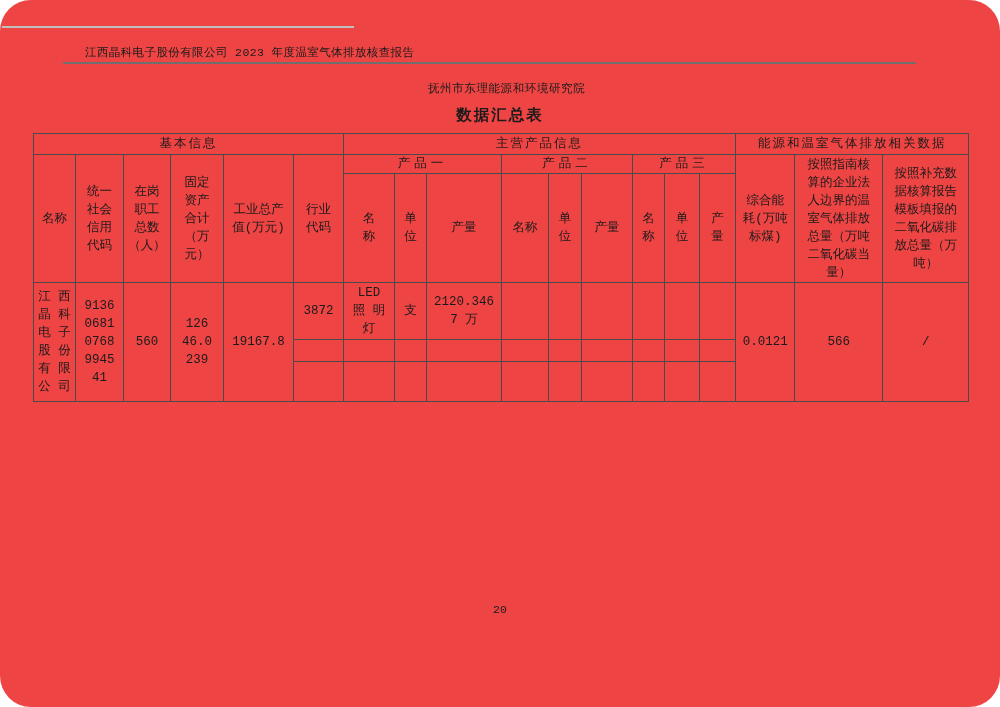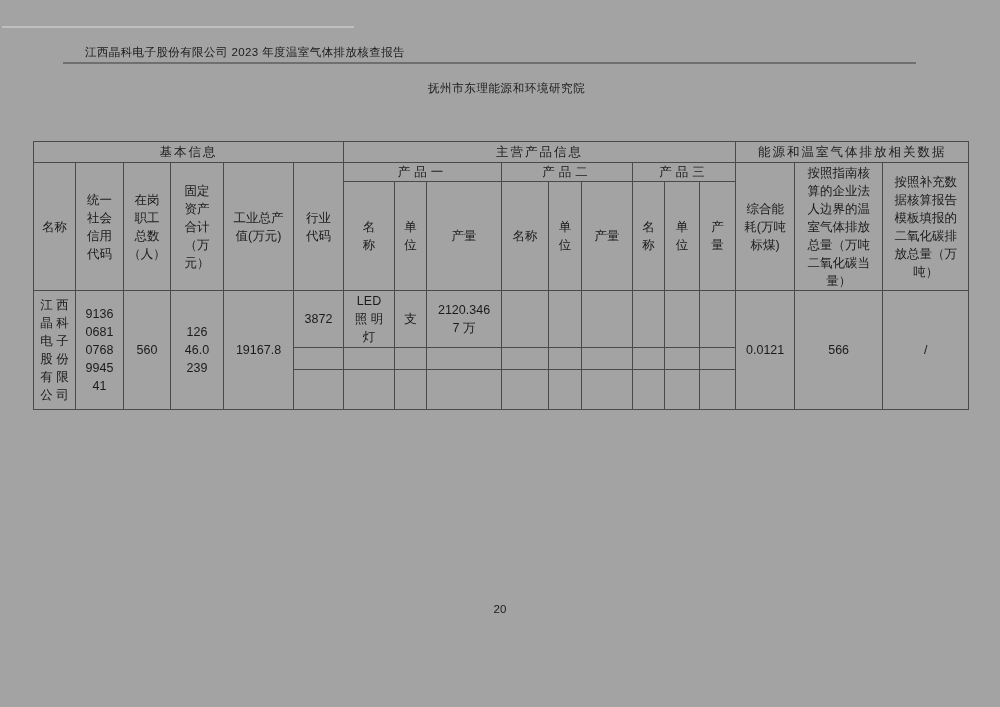--- a/index.html
+++ b/index.html
@@ -1,27 +1,28 @@
 <!DOCTYPE html>
 <html><head>
 <meta charset="utf-8">
 <style>
   html,body { margin:0; padding:0; background:#ffffff; }
   .page {
-    position:relative; width:1000px; height:707px; background:#a3a3a3;
-    font-family:Liberation Sans, sans-serif; color:#1b1b1b;
+    position:relative; width:1000px; height:707px; background:#ef4444;
+    font-family:Liberation Mono, monospace; color:#1b1b1b;
     overflow:hidden;
+    border-radius:31px;
   }
   .top-faint-line { position:absolute; left:2px; top:26px; width:352px; height:2px; background:#bfbfbf; }
   .runhead-left  { position:absolute; left:85px;  top:45px; font-size:11.5px; letter-spacing:0.4px; white-space:nowrap; }
   .runhead-right { position:absolute; left:428px; top:45px; font-size:11.5px; letter-spacing:0.6px; white-space:nowrap;margin-top:36px; }
   .header-rule { position:absolute; left:63px; top:62px; width:853px; height:2px; background:#6f6f6f; }
   .doc-title { position:absolute; left:0; top:105px; width:100%; text-align:center;
                font-size:15.5px; font-weight:bold; letter-spacing:2px; }
-  table.sum { position:absolute; left:33px; top:141px; width:935px;
+  table.sum { position:absolute; left:33px; top:133px; width:935px;
               border-collapse:collapse; table-layout:fixed; }
   table.sum td {
     border:1px solid #4a4a4a; padding:0; text-align:center; vertical-align:middle;
     font-size:12.5px; line-height:18px; color:#1b1b1b; overflow:hidden;
   }
   .pre { white-space:pre-line; }
   .ls2 { letter-spacing:2px; }
   .ls4 { letter-spacing:4px; }
   .v1 { display:inline-block; width:1.1em; white-space:normal; word-break:break-all; }
   .lh17 { line-height:17px; }
@@ -36,20 +37,21 @@
 <body>
 
 <div class="page">
 
   <div class="top-faint-line"></div>
 
   <div class="runhead-left">江西晶科电子股份有限公司  2023 年度温室气体排放核查报告</div>
   <div class="runhead-right">抚州市东理能源和环境研究院</div>
   <div class="header-rule"></div>
 
+  <div class="doc-title">数据汇总表</div>
 
   <table class="sum">
     <colgroup>
       <col style="width:42px">
         <col style="width:48px">
         <col style="width:47px">
       <col style="width:53px">
         <col style="width:70px">
         <col style="width:50px">
       <col style="width:51px">

